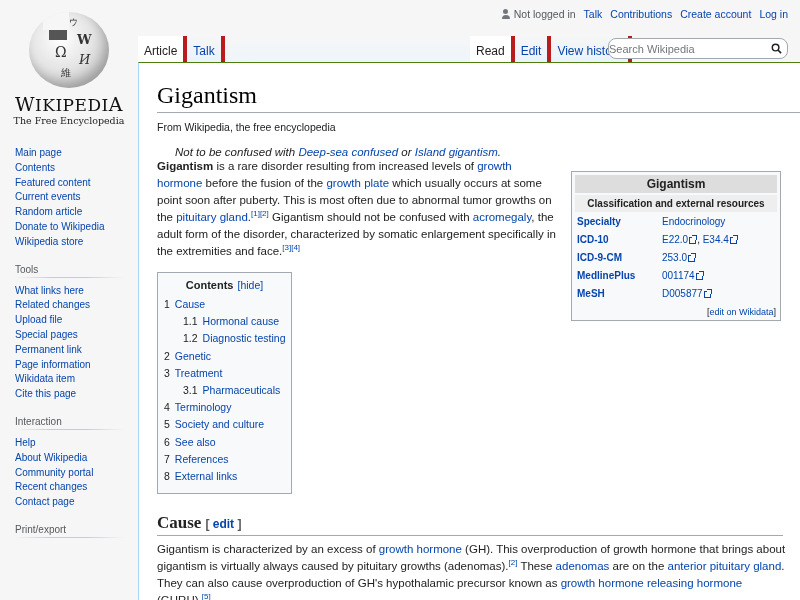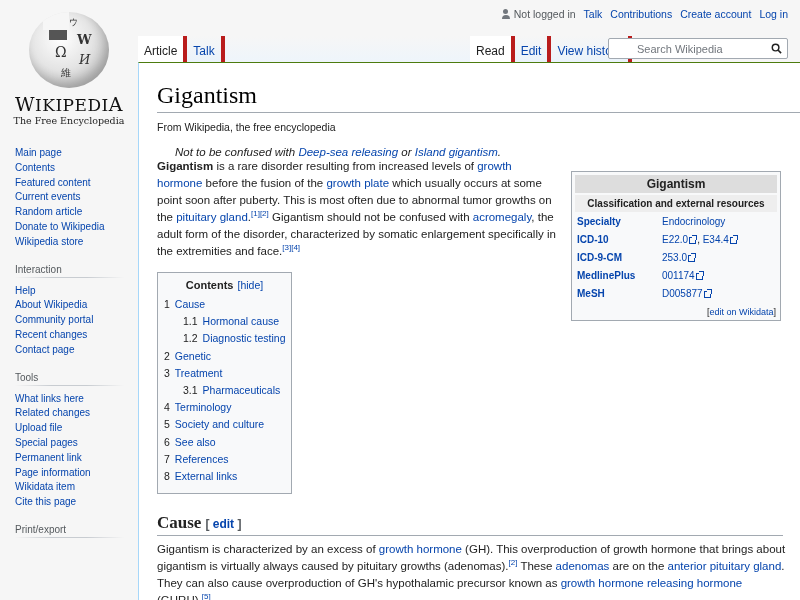--- a/index.html
+++ b/index.html
@@ -56,22 +56,22 @@
     border-right: 4px solid #b91c1c;
   }
   .tab.selected { background: #fff; color: #222; }
   .tab.plain { color: #0645ad; background: linear-gradient(to bottom, #f6f6f6 0%, #eaf3fb 100%); }
   .tab-spacer {
     position: absolute; left: 210px; top: 36px; width: 260px; height: 26px;
     background: linear-gradient(to bottom, #f6f6f6 0%, #eef5fb 100%);
   }
   .search {
     position: absolute; left: 608px; top: 38px; width: 180px; height: 21px;
-    border: 1px solid #a2a9b1; background: #fff; border-radius: 2px;
-    display: flex; align-items: center; padding-left: 0; justify-content: flex-end;
+    border: 1px solid #a2a9b1; background: #fff; border-radius: 8px;
+    display: flex; align-items: center; padding-left: 0;
   }
   .search input {
     border: none; outline: none; font-family: "Liberation Sans", sans-serif; font-size: 11px; width: 150px; background: transparent; color: #222;
   }
   .search input::placeholder { color: #72777d; }
   .search-icon { position: absolute; right: 5px; top: 4px; width: 11px; height: 11px; }
 
   
   .content {
     position: absolute; left: 138px; top: 62px; width: 780px; height: 538px;
@@ -193,56 +193,56 @@
 <div class="sidebar">
   <div class="portal" style="margin-top:6px;">
     <ul>
       <li><a>Main page</a></li>
       <li><a>Contents</a></li>
       <li><a>Featured content</a></li>
       <li><a>Current events</a></li>
       <li><a>Random article</a></li>
       <li><a>Donate to Wikipedia</a></li>
       <li><a>Wikipedia store</a></li>
-    </ul>
-  </div>
-  <div class="portal" style="margin-top:14px;">
-    <div class="heading">Interaction</div>
-    <ul>
-      <li><a>Help</a></li>
-      <li><a>About Wikipedia</a></li>
-      <li><a>Community portal</a></li>
-      <li><a>Recent changes</a></li>
-      <li><a>Contact page</a></li>
     </ul>
   </div>
   <div class="portal" style="margin-top:14px;">
     <div class="heading">Tools</div>
     <ul>
       <li><a>What links here</a></li>
       <li><a>Related changes</a></li>
       <li><a>Upload file</a></li>
       <li><a>Special pages</a></li>
       <li><a>Permanent link</a></li>
       <li><a>Page information</a></li>
       <li><a>Wikidata item</a></li>
       <li><a>Cite this page</a></li>
     </ul>
   </div>
   <div class="portal" style="margin-top:14px;">
+    <div class="heading">Interaction</div>
+    <ul>
+      <li><a>Help</a></li>
+      <li><a>About Wikipedia</a></li>
+      <li><a>Community portal</a></li>
+      <li><a>Recent changes</a></li>
+      <li><a>Contact page</a></li>
+    </ul>
+  </div>
+  <div class="portal" style="margin-top:14px;">
     <div class="heading">Print/export</div>
   </div>
 
 </div>
 
 <div class="content">
   <h1 class="first-heading">Gigantism</h1>
   <div class="siteSub">From Wikipedia, the free encyclopedia</div>
 
-  <div class="hatnote"><span>Not to be confused with </span><a>Deep-sea releasing</a><span> or </span><a>Island gigantism</a><span>.</span></div>
+  <div class="hatnote"><span>Not to be confused with </span><a>Deep-sea confused</a><span> or </span><a>Island gigantism</a><span>.</span></div>
 
   <p class="lead"><b>Gigantism</b><span> is a rare disorder resulting from increased levels of </span><a>growth hormone</a><span> before the fusion of the </span><a>growth plate</a><span> which usually occurs at some point soon after puberty. This is most often due to abnormal tumor growths on the </span><a>pituitary gland</a><span>.</span><sup><a>[1][2]</a></sup><span> Gigantism should not be confused with </span><a>acromegaly</a><span>, the adult form of the disorder, characterized by somatic enlargement specifically in the extremities and face.</span><sup><a>[3][4]</a></sup></p>
 
   <div class="infobox">
     <div class="infobox-title">Gigantism</div>
     <div class="infobox-sub">Classification and external resources</div>
     <div class="infobox-row">
       <a class="lbl">Specialty</a>
       <a class="val">Endocrinology</a>
     </div>

